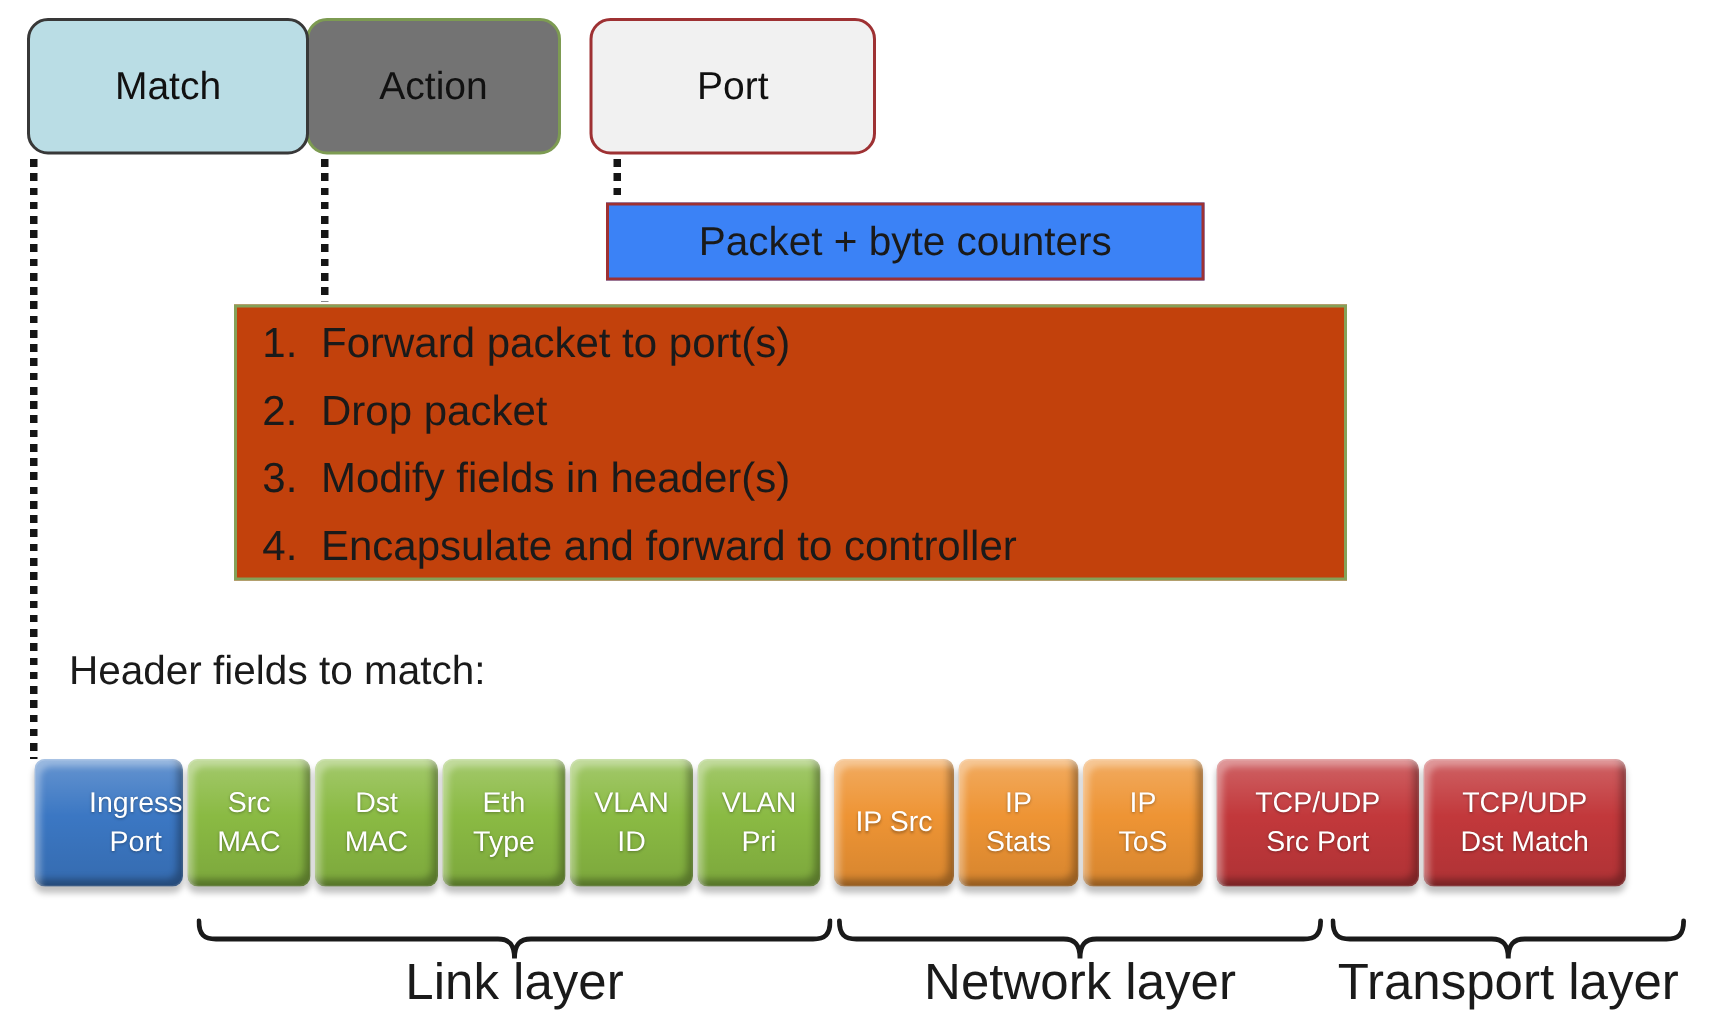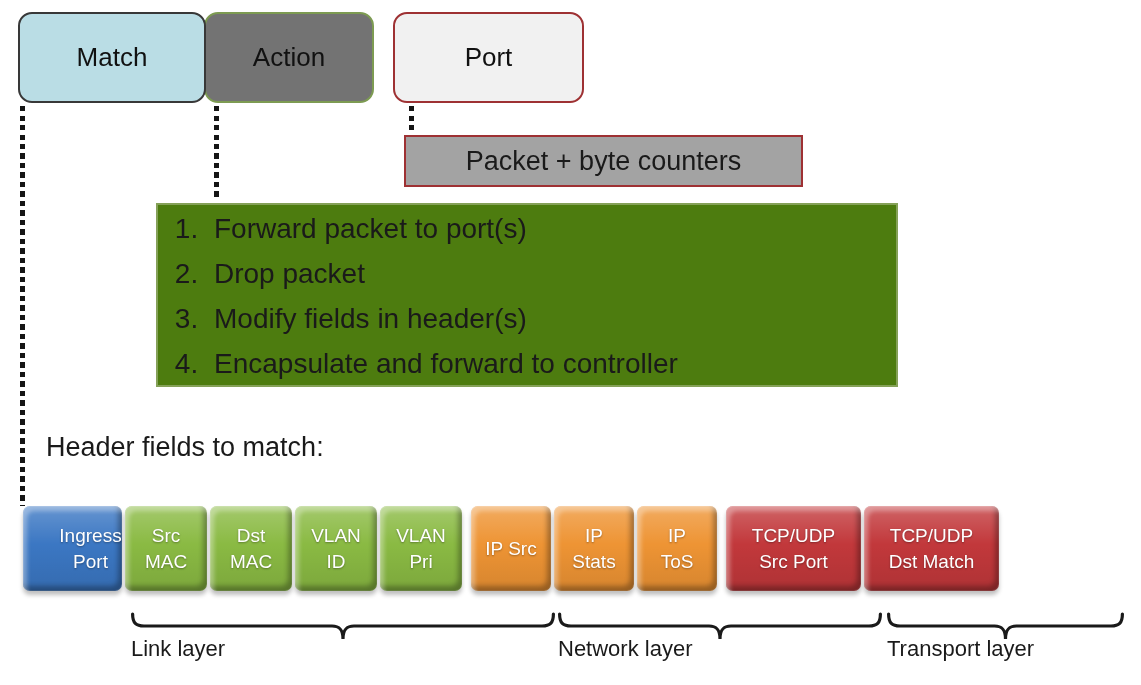--- a/index.html
+++ b/index.html
@@ -37,33 +37,33 @@
     background: repeating-linear-gradient(to bottom, #151515 0 5px, transparent 5px 9.5px);
   }
   .vdots.from-match  { left: 20px;  top: 106px; height: 400px; }
   .vdots.from-action { left: 214px; top: 106px; height: 95px;  }
   .vdots.from-stats  { left: 409px; top: 106px; height: 27px;  }
 
   
   .packetbox {
     position: absolute;
     left: 404px; top: 135px; width: 399px; height: 52px;
-    background: #a3a3a3;
+    background: #3b82f6;
     border: 2px solid #9e3133;
     display: flex;
     align-items: center;
     justify-content: center;
     font-size: 27px;
   }
 
   
   .actionlist {
     position: absolute;
     left: 156px; top: 203px; width: 742px; height: 184px;
-    background: #4d7c0f;
+    background: #c2410c;
     border: 2px solid #85a158;
   }
   .actionlist ol {
     margin: 1px 0 0 0;
     padding-left: 48px;
     font-size: 28px;
     list-style: decimal;
   }
   .actionlist li { line-height: 45px; padding-left: 8px; }
 
@@ -107,21 +107,22 @@
   .f-link      { width: 82px;  background-color: #8aba43; }
   .f-network   { width: 80px;  background-color: #ee9434; }
   .f-transport { width: 135px; background-color: #c2383b; }
 
   
   .brace { position: absolute; top: 612px; }
   .brace path { stroke: #1a1a1a; stroke-width: 3.2; fill: none; stroke-linecap: round; }
   .layer-label {
     position: absolute;
     top: 636px;
-    font-size: 22px;
+    text-align: center;
+    font-size: 34px;
   }
   .layer-label.link      { left: 131px; width: 424px; }
   .layer-label.network   { left: 558px; width: 324px; }
   .layer-label.transport { left: 887px; width: 237px; }
 </style>
 </head>
 <body>
 
 <div class="stage">
 
@@ -159,20 +160,24 @@
       <span>Ingress</span>
       <span>Port</span>
     </div>
     <div class="field f-link">
       <span>Src</span>
       <span>MAC</span>
     </div>
     <div class="field f-link">
       <span>Dst</span>
       <span>MAC</span>
+    </div>
+    <div class="field f-link">
+      <span>Eth</span>
+      <span>Type</span>
     </div>
     <div class="field f-link">
       <span>VLAN</span>
       <span>ID</span>
     </div>
     <div class="field f-link">
       <span>VLAN</span>
       <span>Pri</span>
     </div>
     <div class="field f-network gs">

